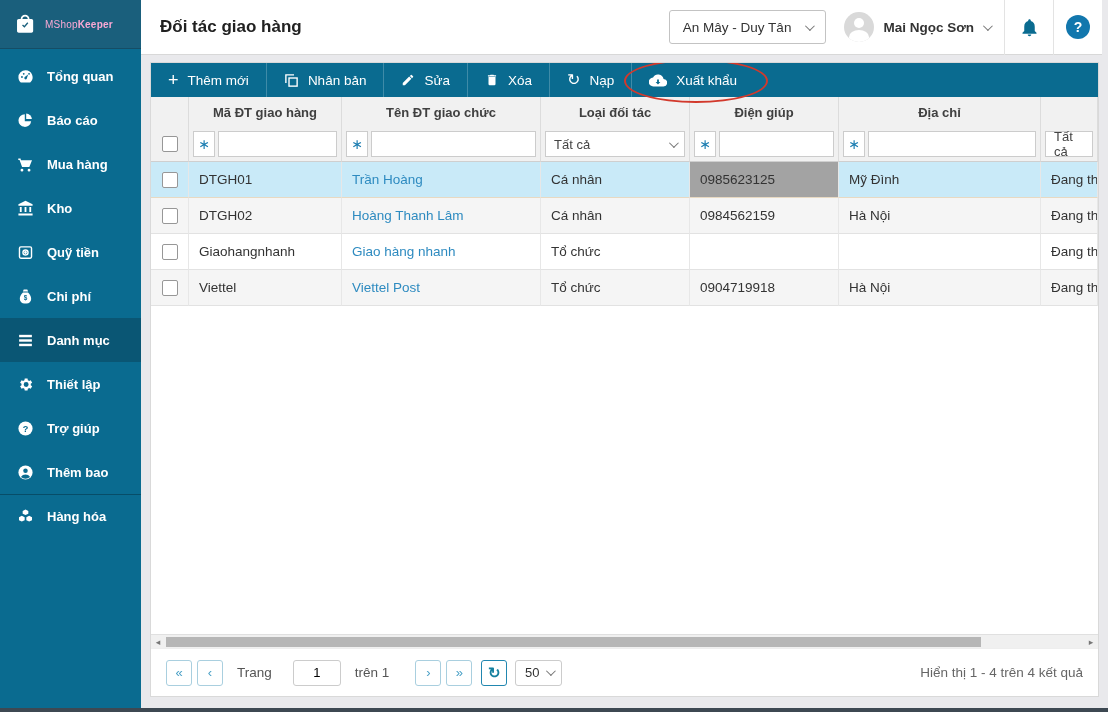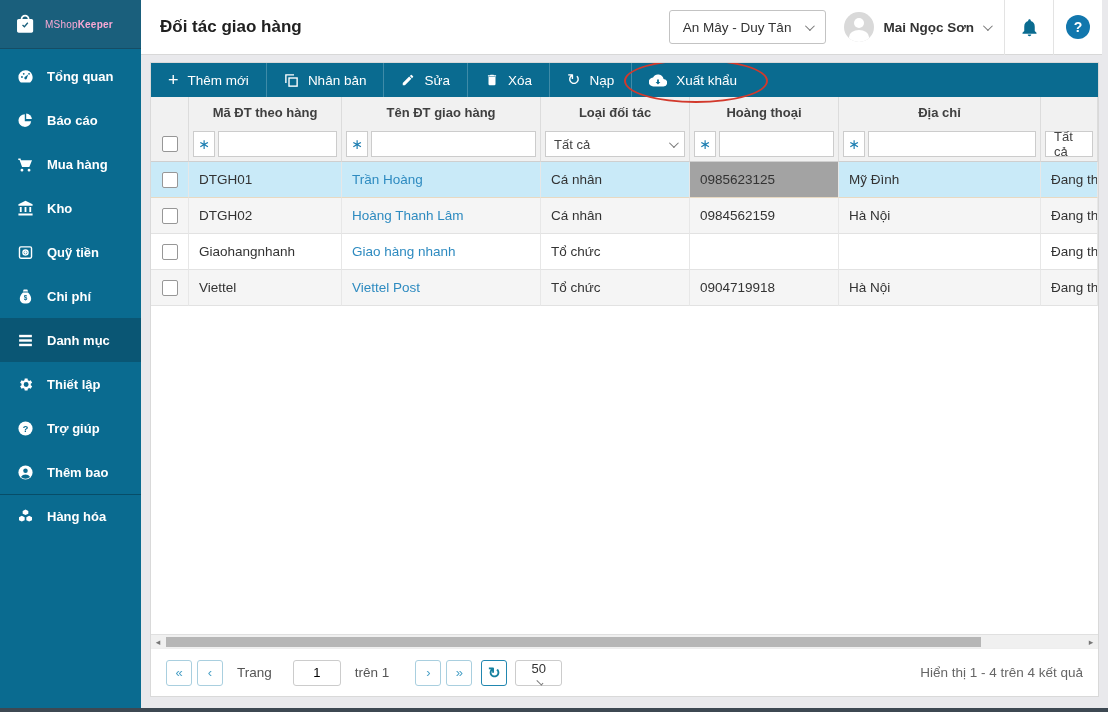--- a/index.html
+++ b/index.html
@@ -70,21 +70,21 @@
   .hs-arrow { width:14px; text-align:center; font-size:9px; color:#777; line-height:14px; cursor:pointer; }
   .hs-right { position:absolute; right:0; }
   .hs-thumb { position:absolute; left:15px; width:815px; top:2px; height:10px; background:#b6b6b6; cursor:grab; }
 
   .pager { height:48px; flex:0 0 48px; background:#fff; display:flex; align-items:center; padding:0 15px; gap:5px; font-size:13.5px; color:#555; border-top:1px solid #eee; }
   .pg-btn { width:26px; height:26px; border:1px solid #a9cfdf; border-radius:3px; background:#fff; color:#4aa0c6; font-size:13px; display:flex; align-items:center; justify-content:center; cursor:pointer; }
   .pg-label { margin:0 9px; }
   .pg-input { width:48px; height:26px; border:1px solid #ccc; border-radius:3px; text-align:center; font-family:inherit; font-size:13px; margin:0 7px; }
   .pg-of { margin:0 21px 0 2px; }
   .pg-refresh { border-color:#2187b0; color:#15809f; font-size:15px; font-weight:700; margin-left:4px; }
-  .pg-size { width:47px; height:26px; border:1px solid #ccc; border-radius:3px; display:flex; align-items:center; justify-content:center; gap:6px; color:#333; font-size:13px; cursor:pointer; margin-left:3px;flex-direction:column; }
+  .pg-size { width:47px; height:26px; border:1px solid #ccc; border-radius:3px; display:flex; align-items:center; justify-content:center; gap:6px; color:#333; font-size:13px; cursor:pointer; margin-left:3px; }
   .pg-results { margin-left:auto; color:#666; }
 
   svg { display:block; }
 </style>
 </head>
 <body>
 
 <div class="window">
 
   <aside class="sidebar">
@@ -267,24 +267,24 @@
                 </svg>
               </span>
             <span>Xuất khẩu</span>
             <span class="annot-ellipse"></span>
           </div>
         </div>
 
         <div class="grid">
 
           <div class="hcell hrow"></div>
-          <div class="hcell hrow">Mã ĐT theo hàng</div>
-          <div class="hcell hrow">Tên ĐT giao hàng</div>
+          <div class="hcell hrow">Mã ĐT giao hàng</div>
+          <div class="hcell hrow">Tên ĐT giao chức</div>
           <div class="hcell hrow">Loại đối tác</div>
-          <div class="hcell hrow">Hoàng thoại</div>
+          <div class="hcell hrow">Điện giúp</div>
           <div class="hcell hrow">Địa chỉ</div>
           <div class="hcell hrow"></div>
 
           <div class="frow-cell cb-cell">
             <span class="checkbox"></span>
           </div>
           <div class="frow-cell">
             <span class="op-box">∗</span>
             <input class="f-input" style="">
           </div>

